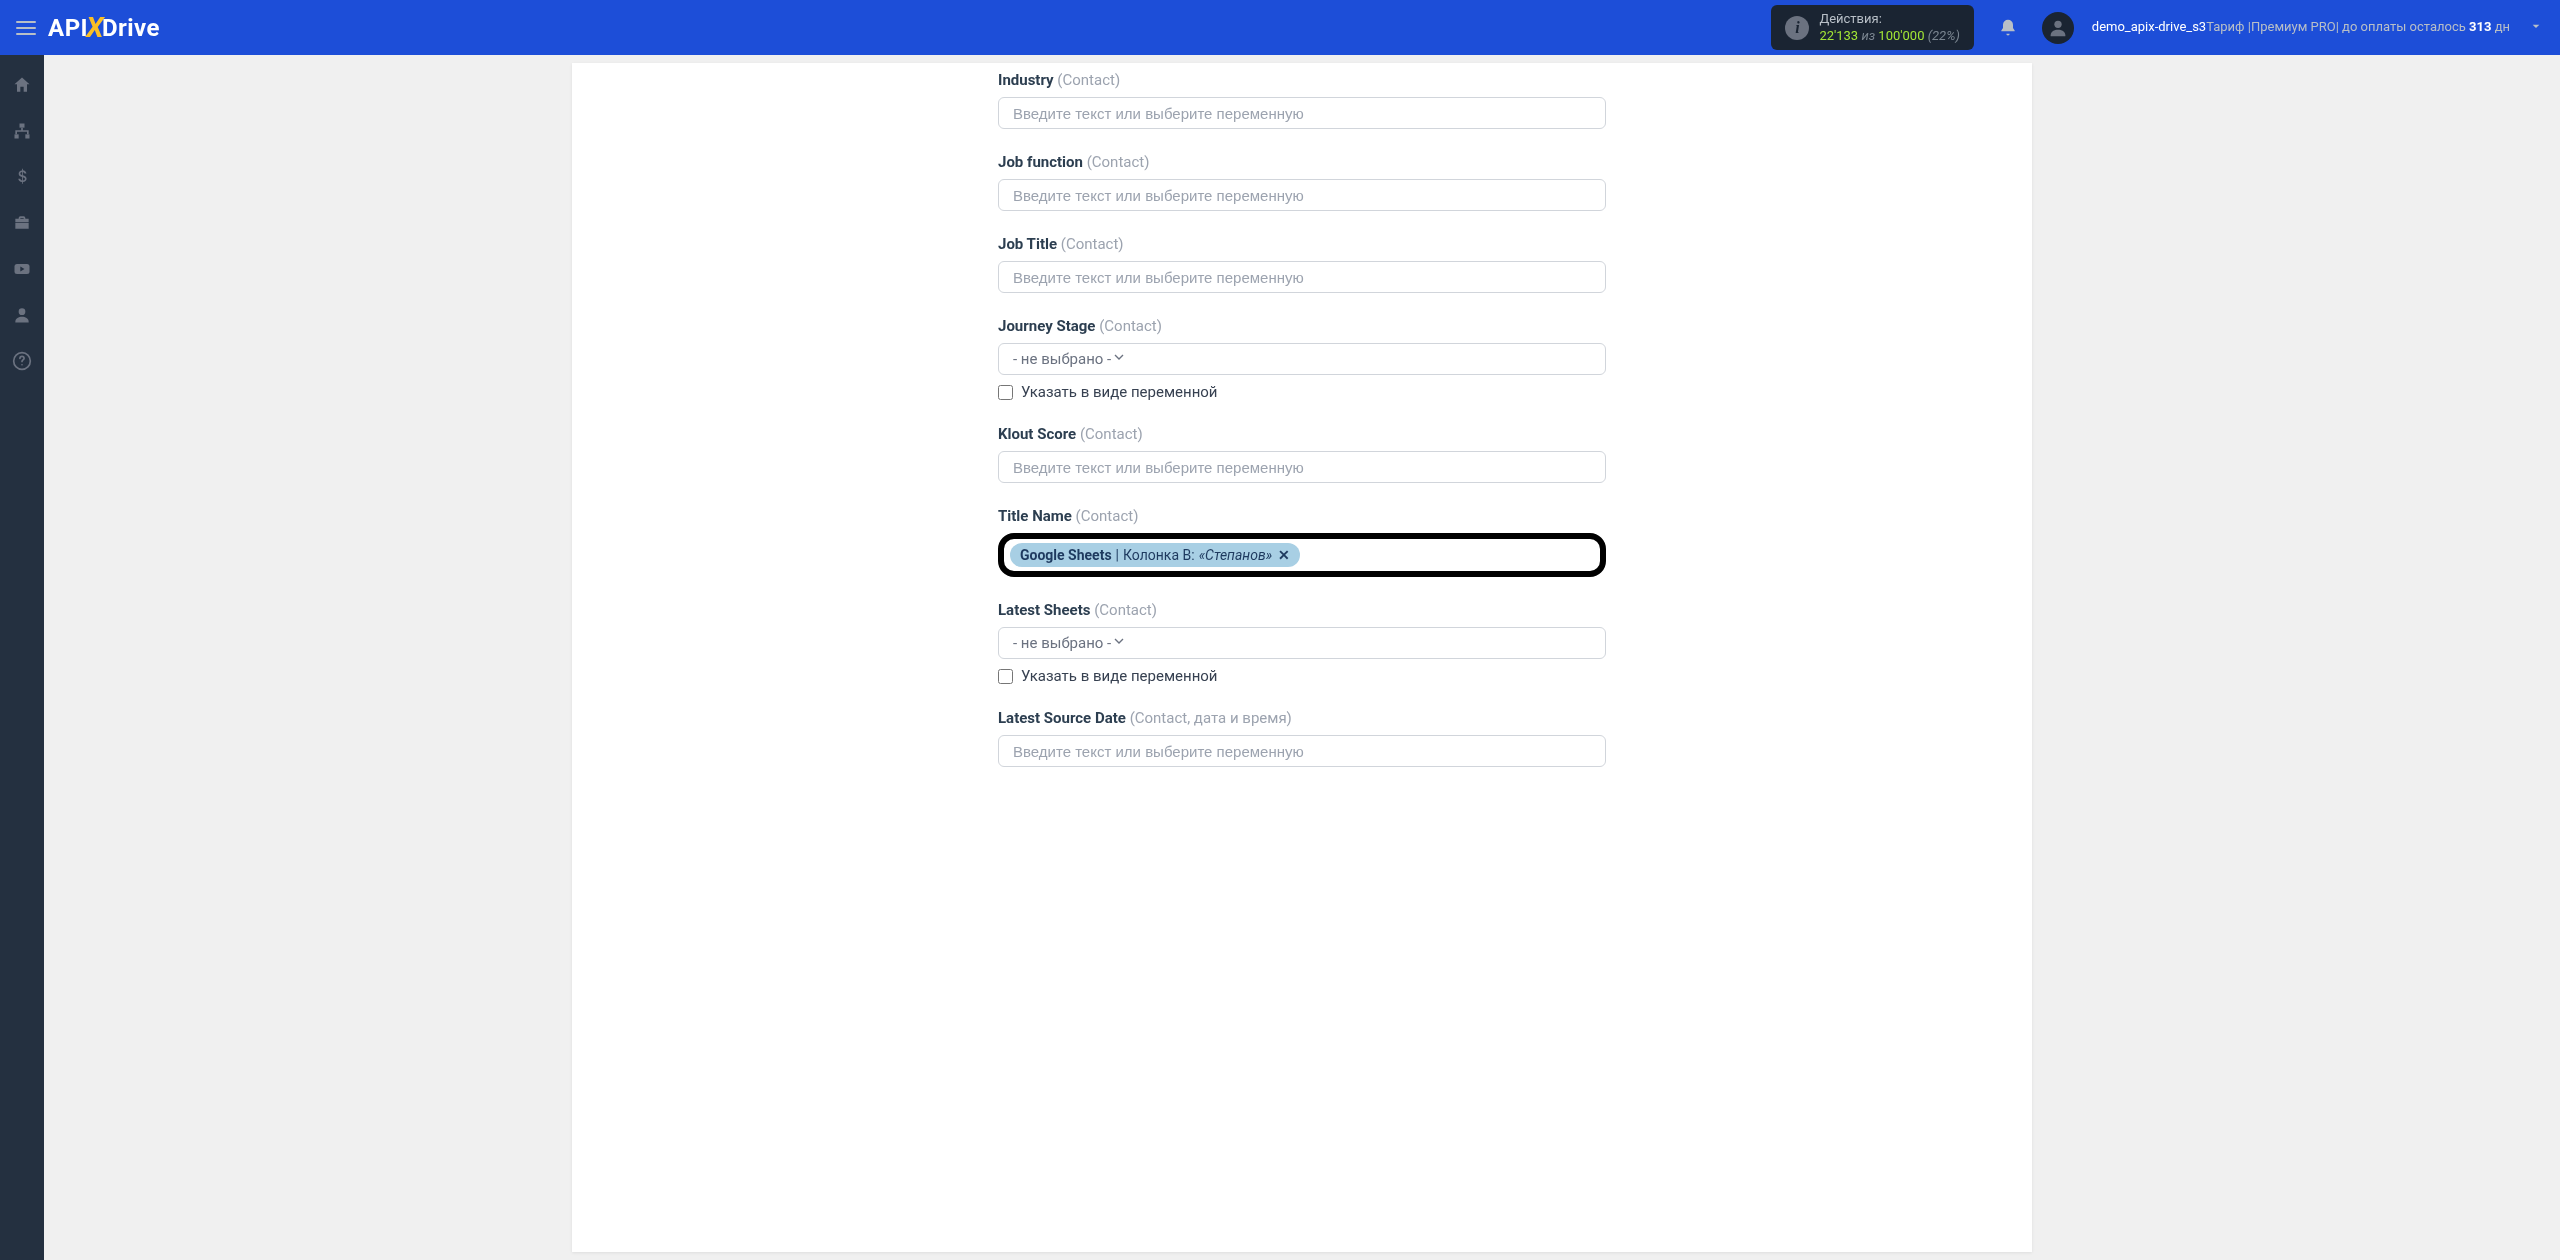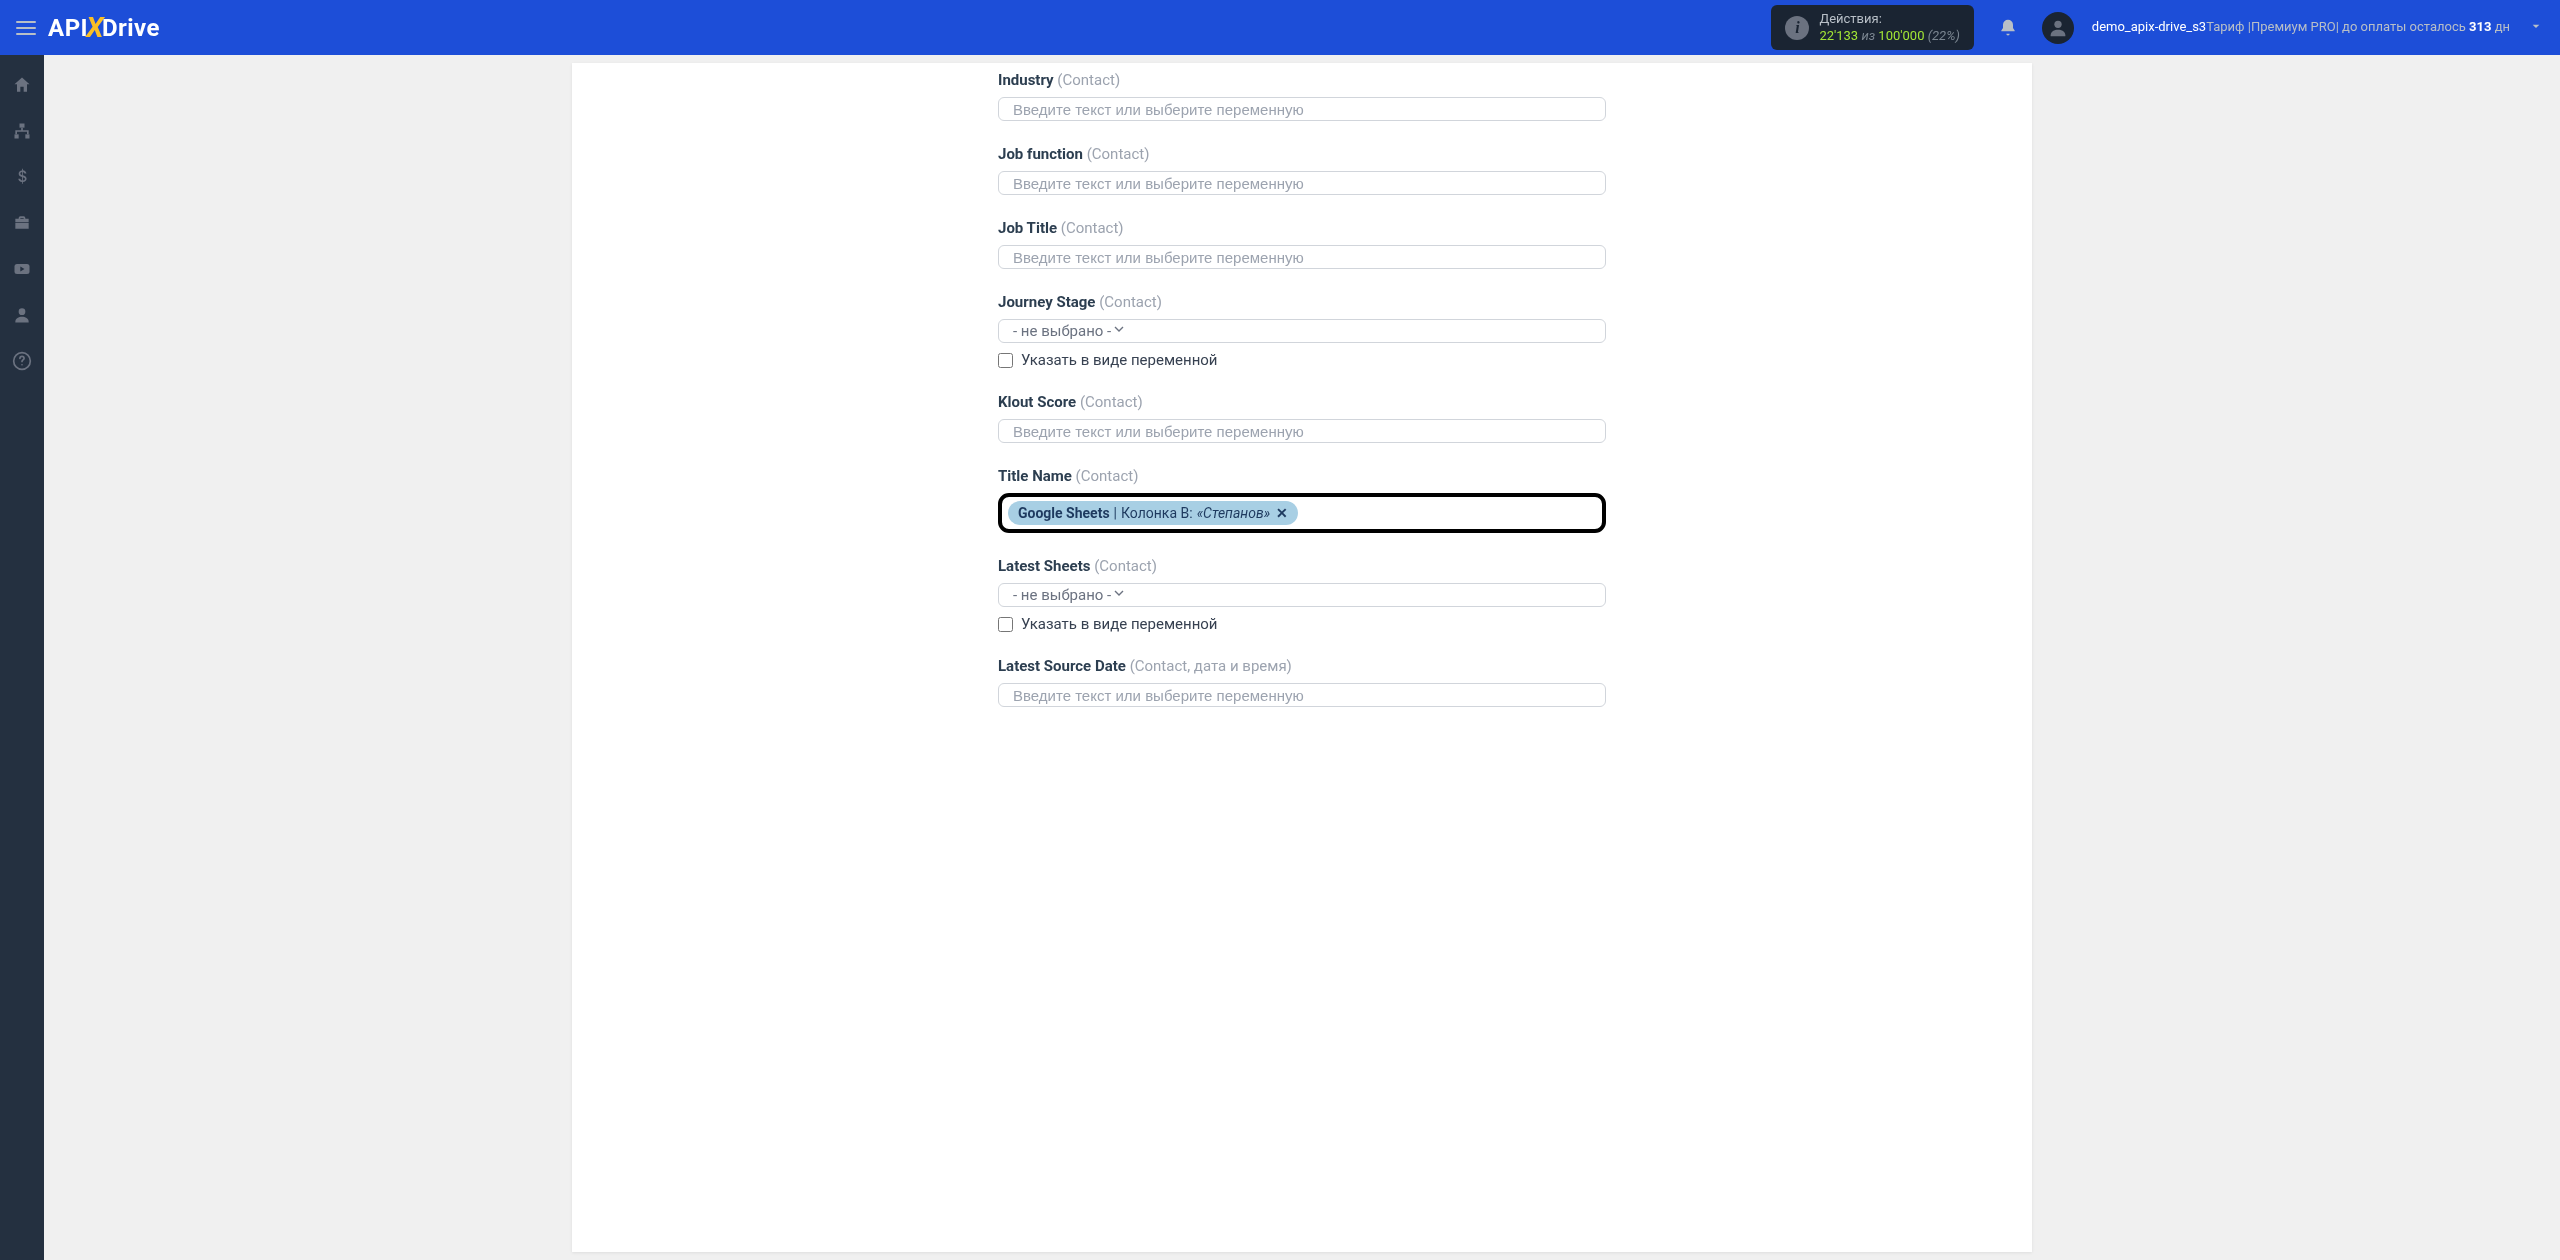--- a/index.html
+++ b/index.html
@@ -38,32 +38,32 @@
 
     .content { flex: 1; display: flex; justify-content: center; padding: 8px 20px; }
     .card-wrapper { width: 100%; max-width: 1460px; background: #fff; box-shadow: 0 1px 3px rgba(0,0,0,0.08); padding: 0; }
     .form-area { max-width: 608px; margin: 0 auto; padding: 8px 0 20px 0; }
     
     .field { margin-bottom: 24px; }
     .field-label { font-size: 15px; margin-bottom: 8px; }
     .field-label .main { font-weight: 700; color: #2c3e50; }
     .field-label .hint { color: #9ca3af; font-weight: 400; }
     .input, .select {
-      width: 100%; height: 24px; border: 1px solid #d1d5db; border-radius: 6px;
+      width: 100%; height: 32px; border: 1px solid #d1d5db; border-radius: 6px;
       padding: 0 14px; font-size: 15px; color: #2c3e50; background: #fff;
       display: flex; align-items: center;
     }
     .input::placeholder { color: #9ca3af; }
     .select { cursor: pointer; }
     .select .placeholder { color: #6b7280; }
     .select-chevron { color: #6b7280; }
     .checkbox-row { display: flex; align-items: center; gap: 8px; margin-top: 8px; font-size: 15px; color: #374151; }
     .checkbox-row input { width: 15px; height: 15px; cursor: pointer; }
     
-    .chip-input { width: 100%; min-height: 40px; border: 4px solid #000000; border-radius: 11px; padding: 4px 6px; display: flex; align-items: center; flex-wrap: wrap; gap: 4px; }
+    .chip-input { width: 100%; min-height: 40px; border: 6px solid #000000; border-radius: 16px; padding: 4px 6px; display: flex; align-items: center; flex-wrap: wrap; gap: 4px; }
     .chip { background: #a8cfe4; color: #1e3a5f; font-size: 14px; border-radius: 12px; padding: 4px 10px; display: inline-flex; align-items: center; gap: 4px; }
     .chip .src { font-weight: 700; }
     .chip .col { font-weight: 400; }
     .chip .val { font-style: italic; }
     .chip .remove { cursor: pointer; font-weight: 700; color: #1e3a5f; margin-left: 2px; }
   </style>
 </head>
 <body>
 
 <div class="topbar">

